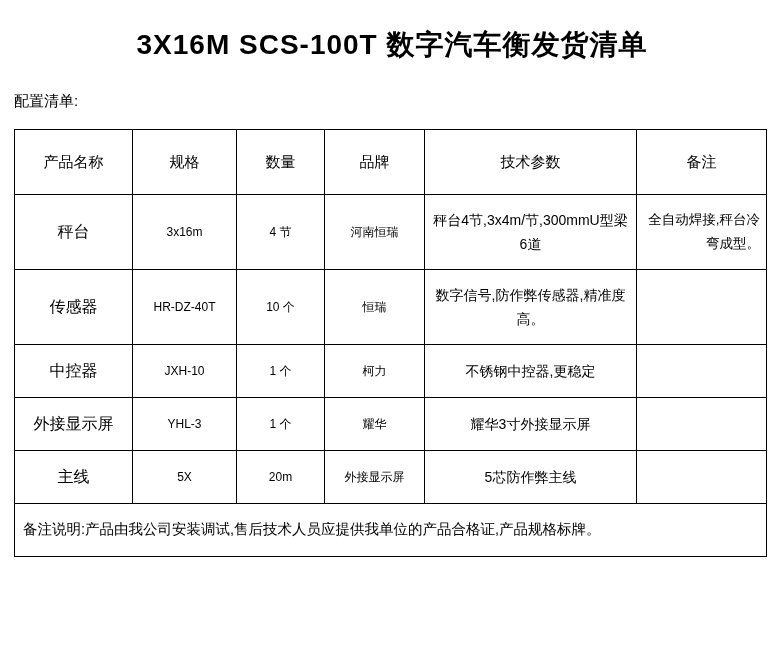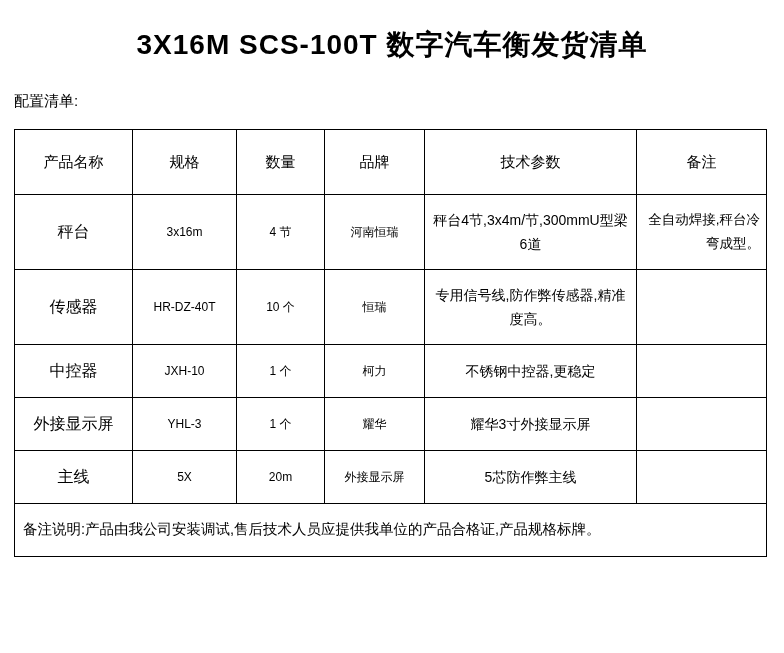--- a/index.html
+++ b/index.html
@@ -121,21 +121,21 @@
         <td>河南恒瑞</td>
         <td class="tech">秤台4节,3x4m/节,300mmU型梁6道</td>
         <td class="remark">全自动焊接,秤台冷弯成型。</td>
       </tr>
 
       <tr class="tall">
         <td class="name">传感器</td>
         <td>HR-DZ-40T</td>
         <td>10 个</td>
         <td>恒瑞</td>
-        <td class="tech">专用信号线,防作弊传感器,精准度高。</td>
+        <td class="tech">数字信号,防作弊传感器,精准度高。</td>
         <td class="remark"></td>
       </tr>
 
 
       <tr class="short">
         <td class="name">中控器</td>
         <td>JXH-10</td>
         <td>1 个</td>
         <td>柯力</td>
         <td class="tech">不锈钢中控器,更稳定</td>

